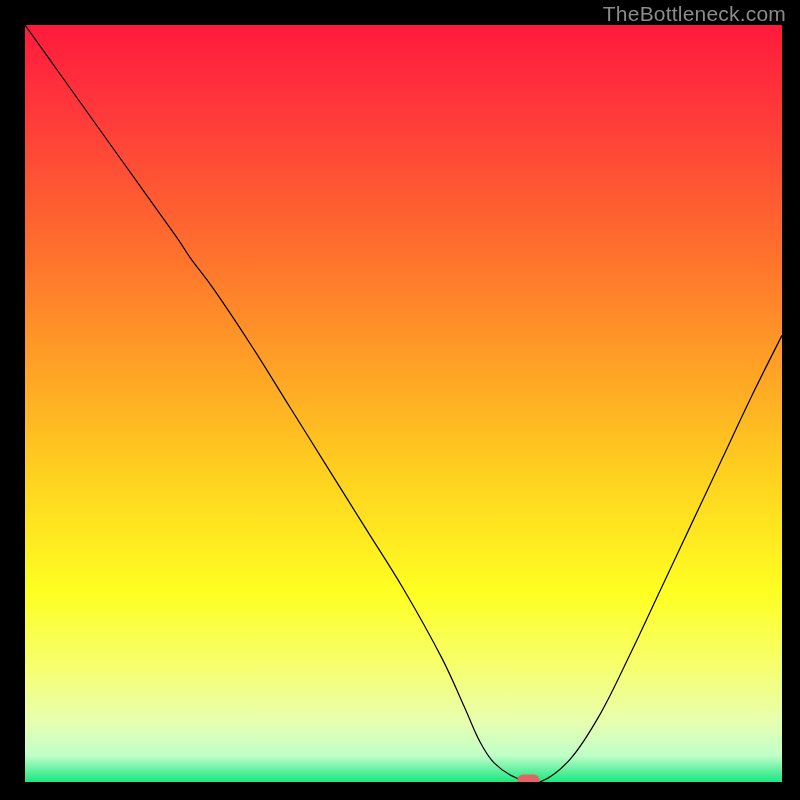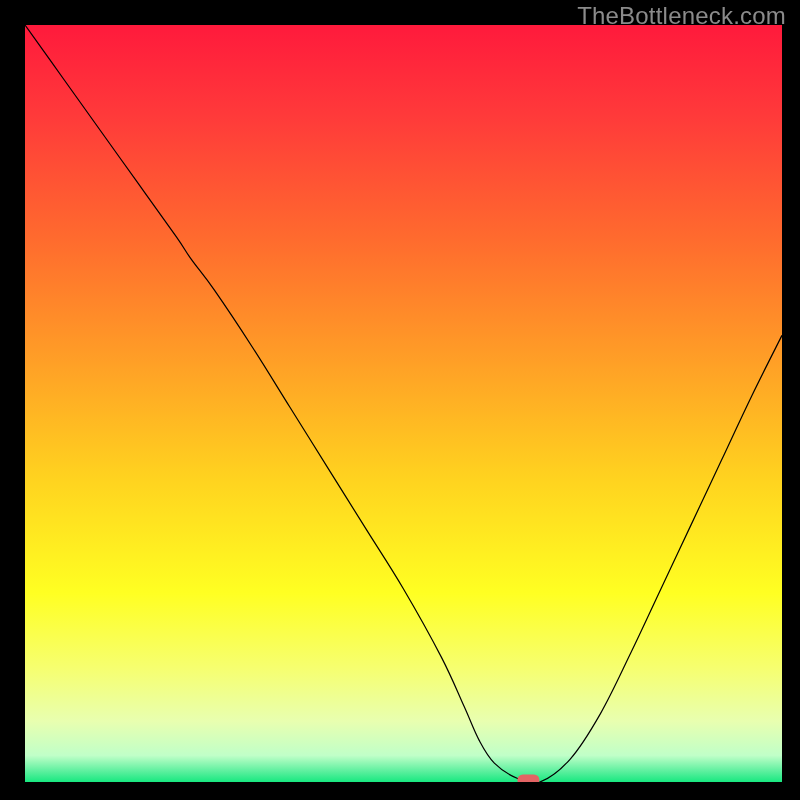--- a/index.html
+++ b/index.html
@@ -23,21 +23,21 @@
     left: 25px;
     top: 25px;
     width: 757px;
     height: 757px;
   }
   .watermark {
     position: absolute;
     top: 2px;
     right: 14px;
     font-family: Arial, Helvetica, sans-serif;
-    font-size: 24px;
+    font-size: 21px;
     color: #8b8b8b;
     font-weight: 500;
     letter-spacing: 0.2px;
   }
   .curve {
     stroke: #000000;
     stroke-width: 1.2;
     fill: none;
   }
   .marker {

